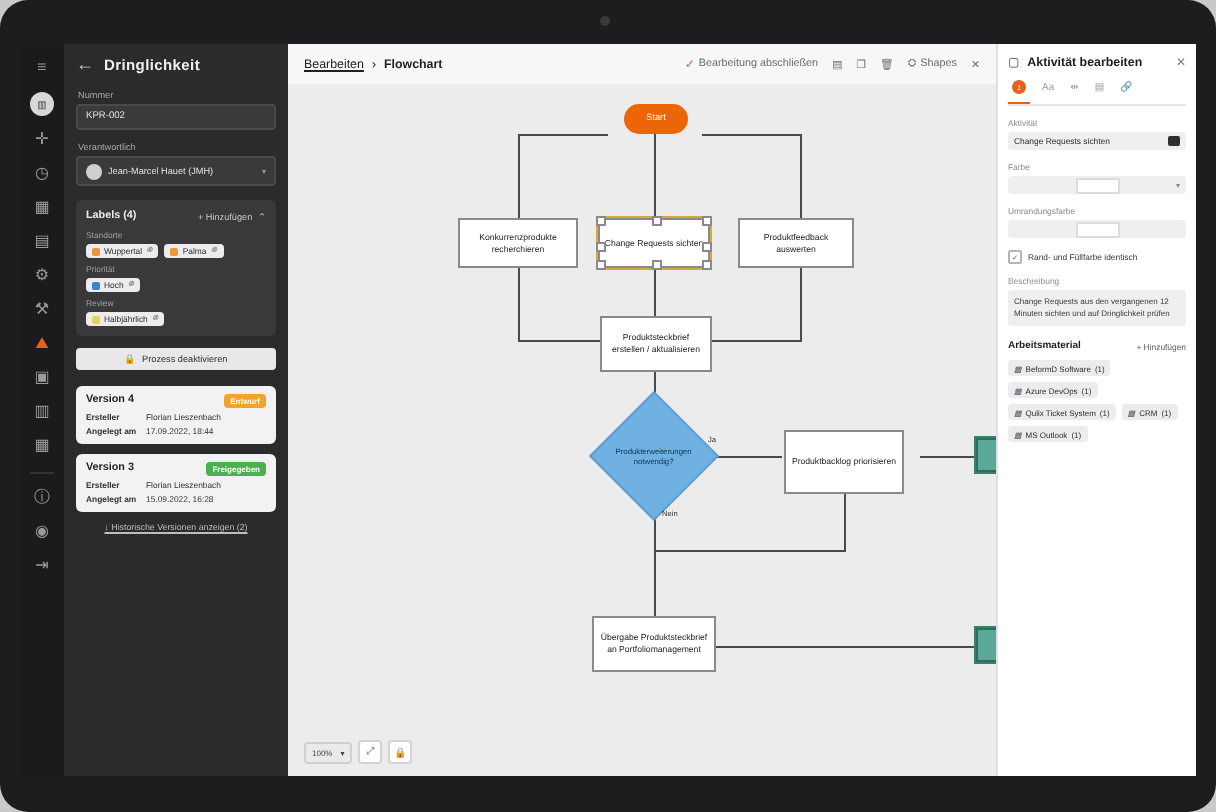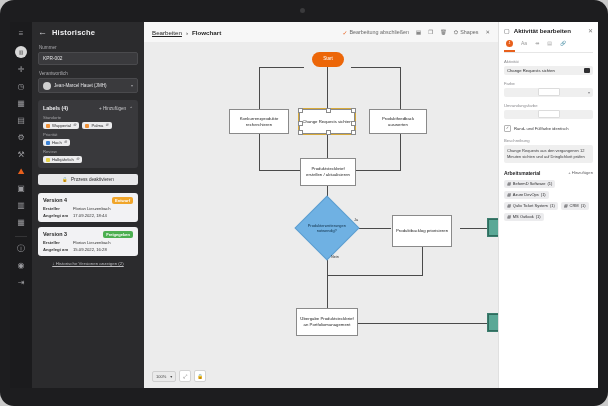--- a/index.html
+++ b/index.html
@@ -121,21 +121,21 @@
       <div class="ic">▦</div>
       <div class="sep"></div>
       <div class="ic">ⓘ</div>
       <div class="ic">◉</div>
       <div class="ic">⇥</div>
     </div>
 
     <div class="leftpanel">
       <div class="lp-head">
         <span class="lp-back">←</span>
-        <span class="lp-title">Historische</span>
+        <span class="lp-title">Dringlichkeit</span>
       </div>
 
       <div class="fl">Nummer</div>
       <div class="finput">
         <span>KPR-002</span>
       </div>
 
       <div class="fl">Verantwortlich</div>
       <div class="fselect">
         <span class="mini-av"></span>

